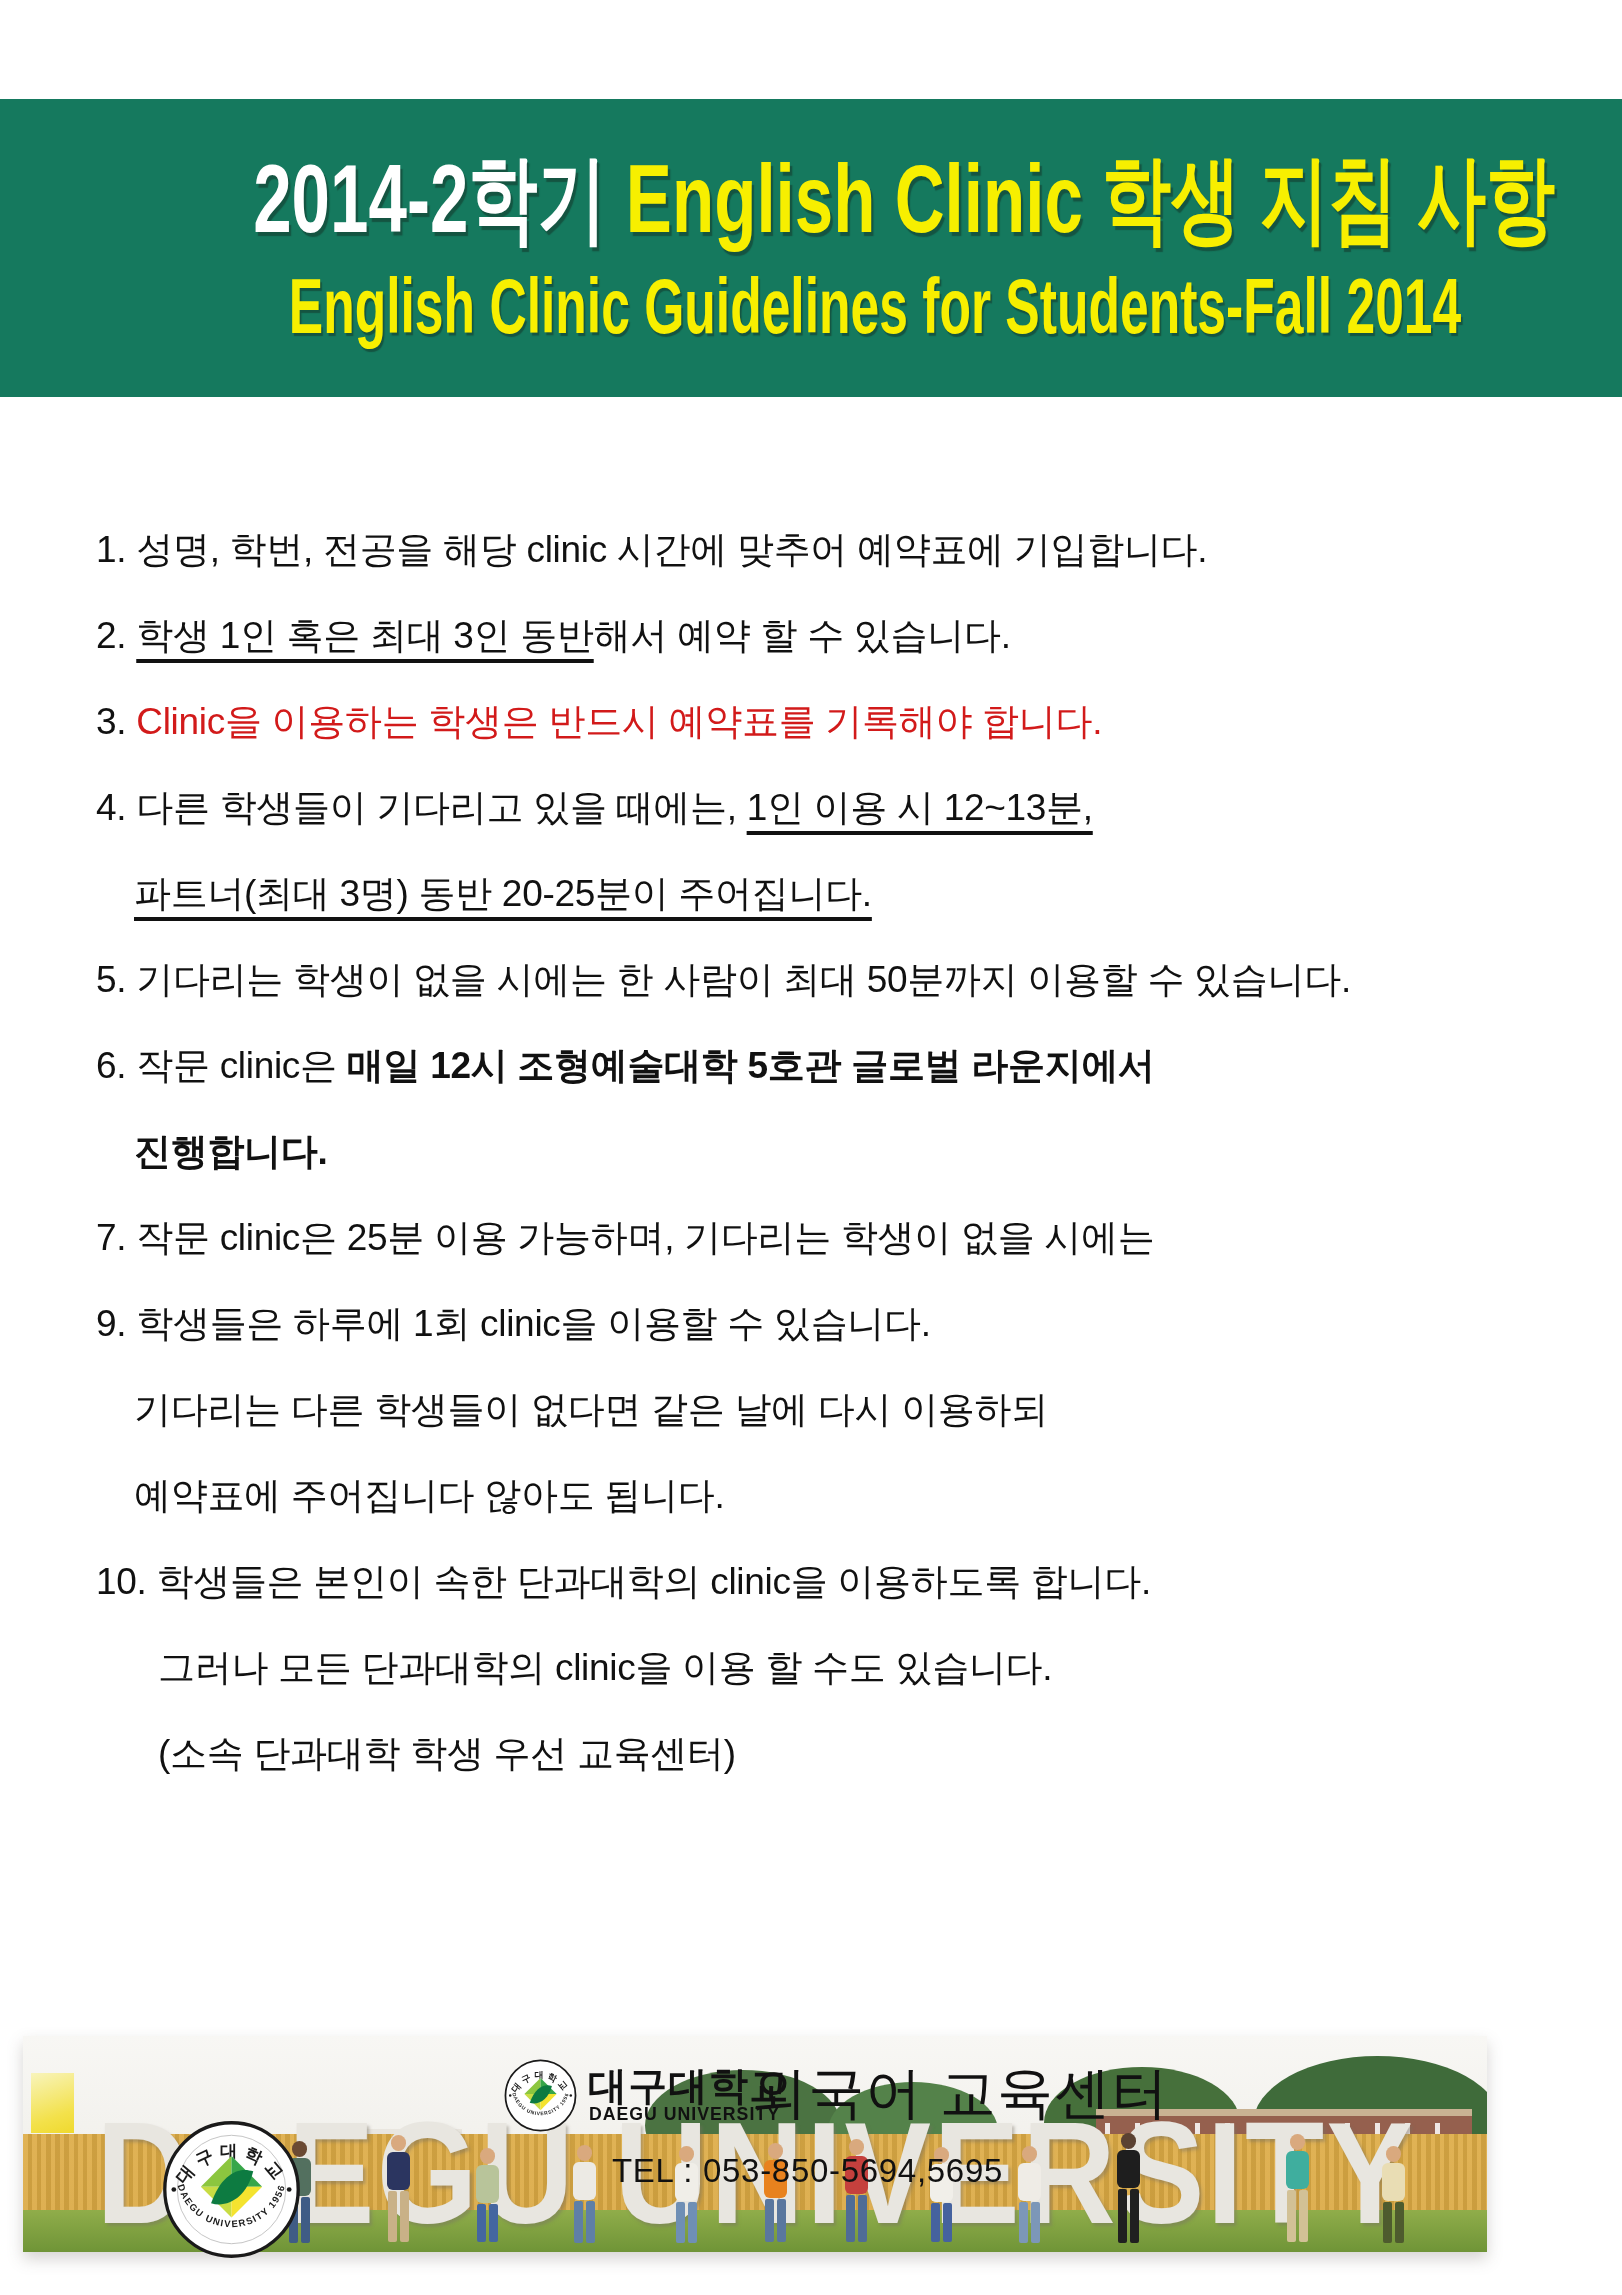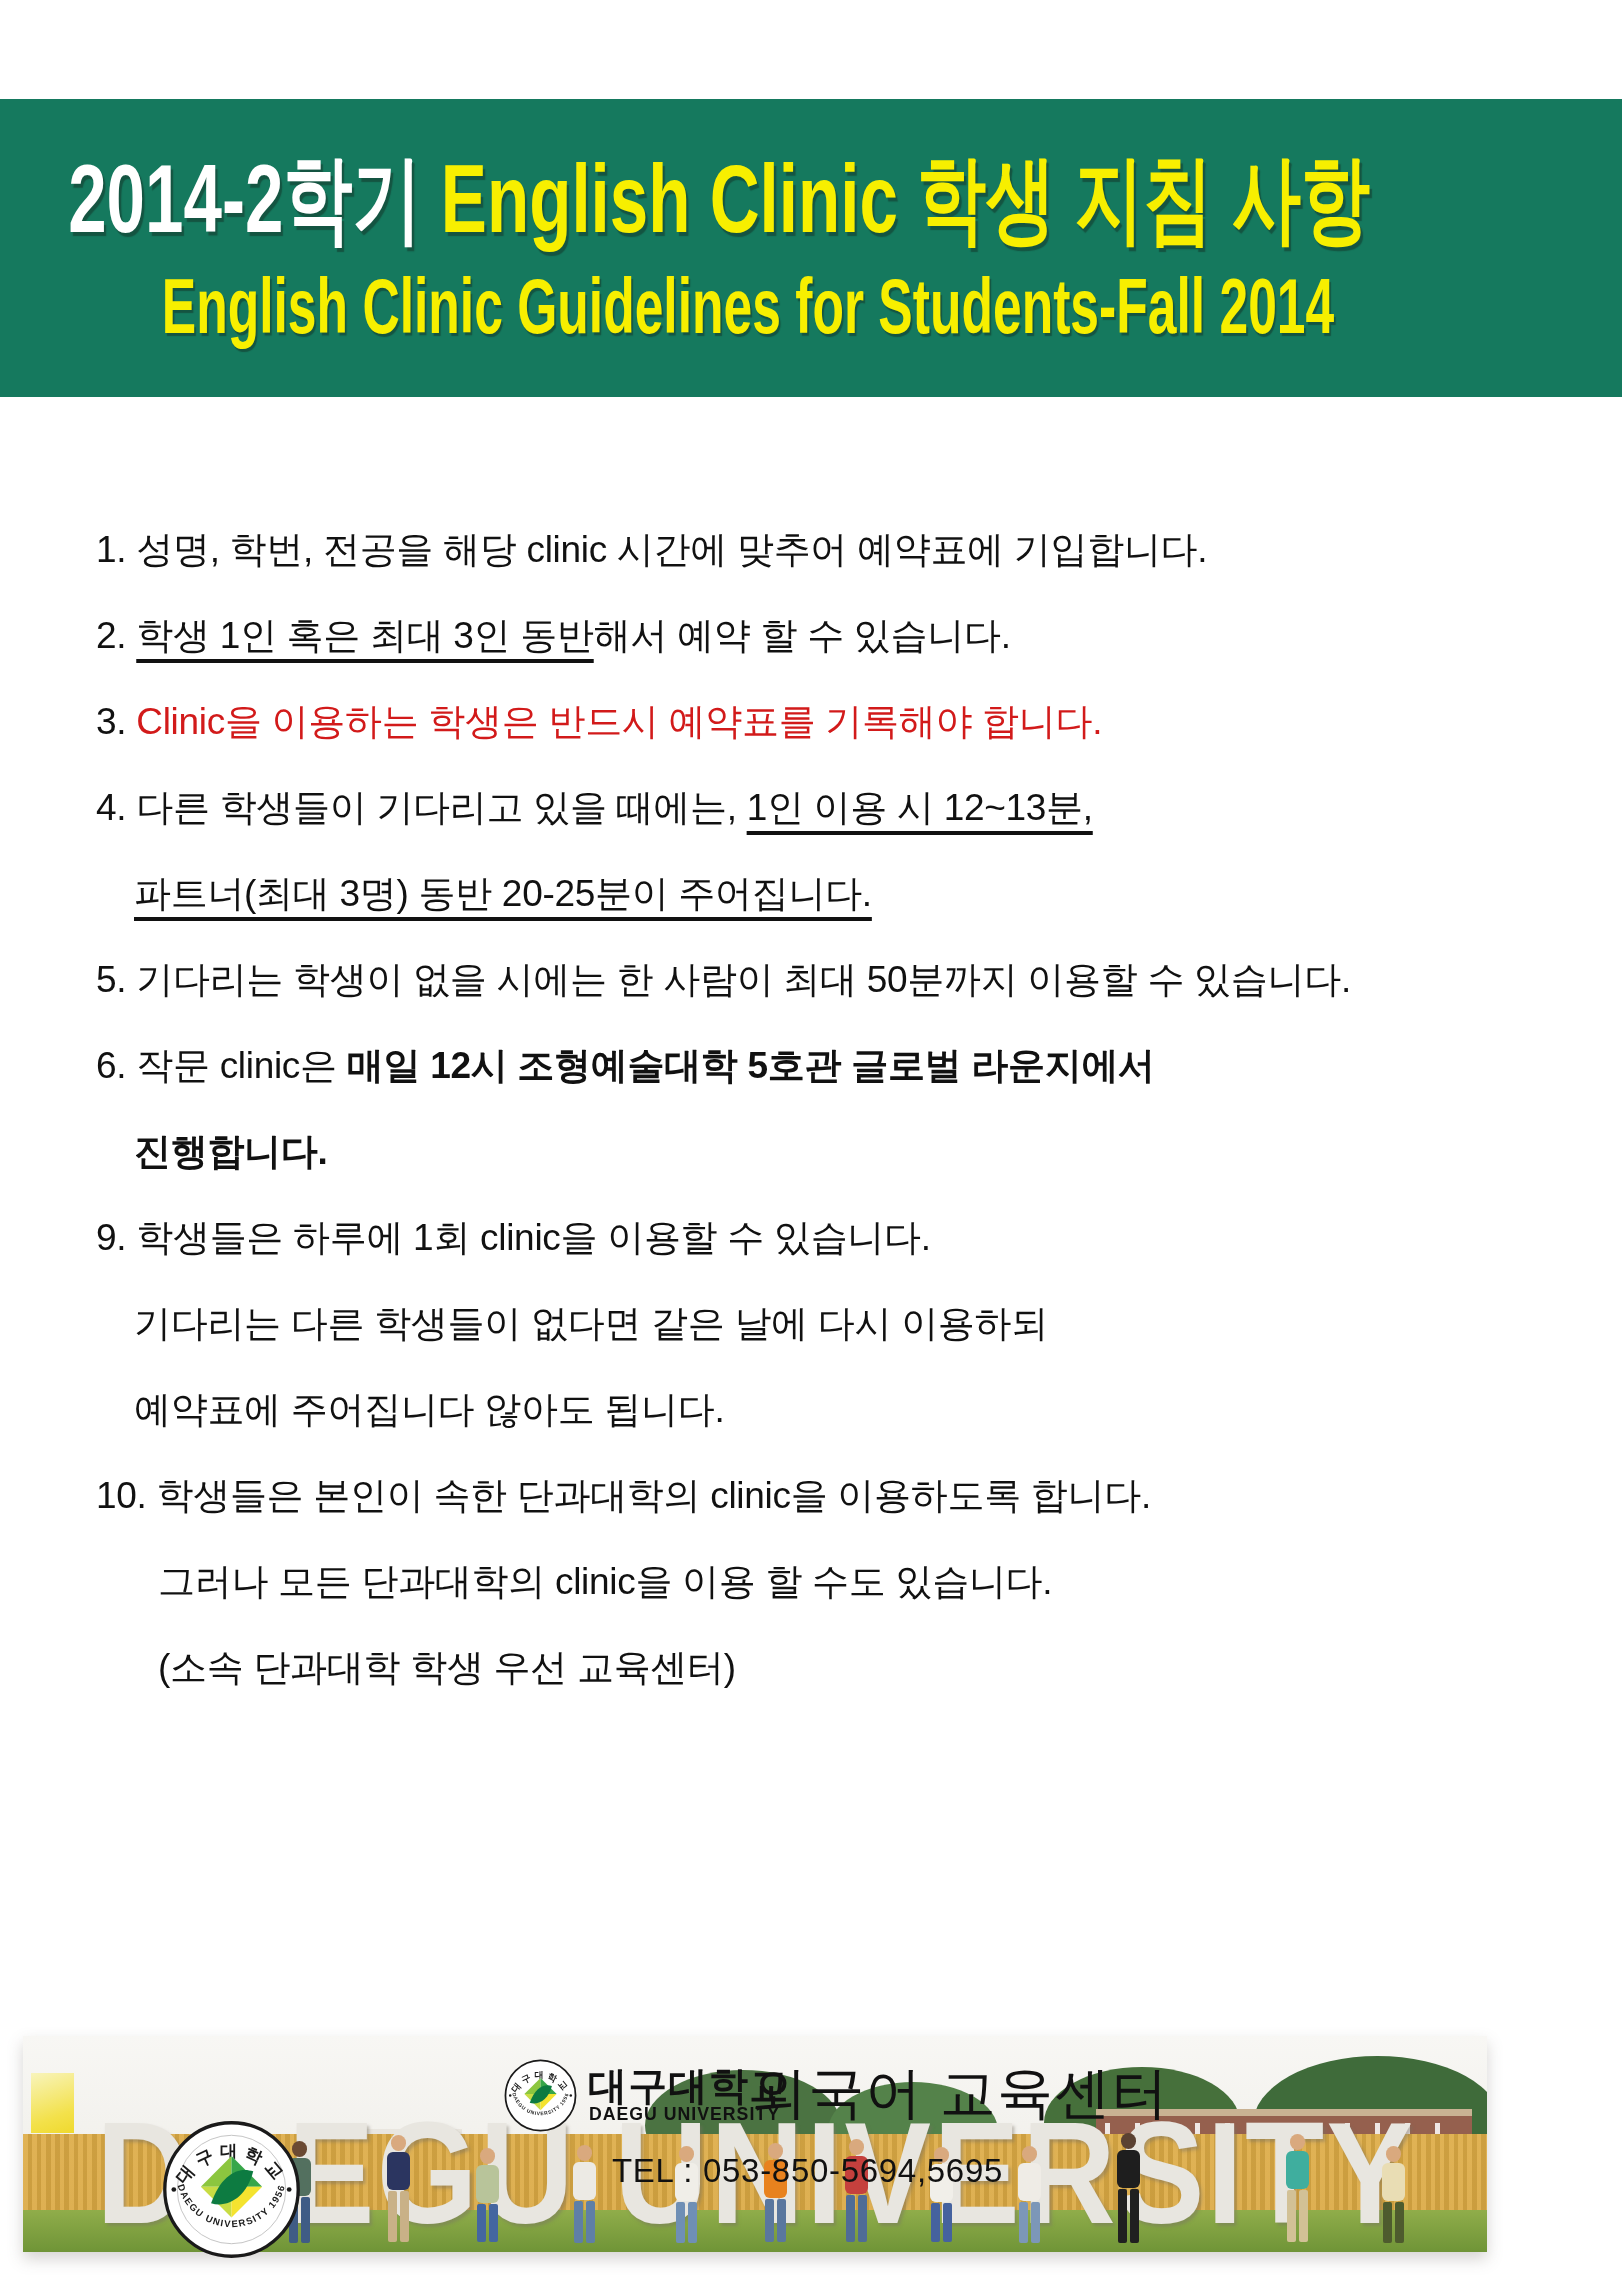--- a/index.html
+++ b/index.html
@@ -3,21 +3,21 @@
 <meta charset="utf-8">
 <style>
   html,body{margin:0;padding:0;background:#ffffff;}
   .page{
     position:relative;width:1623px;height:2295px;background:#ffffff;overflow:hidden;
     font-family:"Liberation Sans","DejaVu Sans",sans-serif;color:#111;
   }
   
   .banner{
     position:absolute;left:0;top:99px;width:1623px;height:298px;
-    display:flex;flex-direction:column;align-items:flex-end;justify-content:center;
+    display:flex;flex-direction:column;align-items:flex-start;justify-content:center;
   }
   .title-line{white-space:nowrap;font-weight:bold;line-height:1.05;}
   .title-line span{white-space:pre;}
   .l1{font-size:96px;transform:scaleX(.72);transform-origin:center;
       text-shadow:3.3px 3.9px 1.3px rgba(20,40,32,.45);margin-bottom:17px;}
   .l2{font-size:77px;transform:scaleX(.67);transform-origin:center;
       text-shadow:2.6px 3.3px 1.3px rgba(20,40,32,.45);}
   
   .guidelines{
     position:absolute;left:96px;top:507px;width:1498px;
@@ -77,20 +77,21 @@
 
   <main class="guidelines" id="guide-lines">
       <div class="g-line indent-0"><span class="seg-normal">1. </span><span class="seg-normal">성명, 학번, 전공을 해당 clinic 시간에 맞추어 예약표에 기입합니다.</span></div>
       <div class="g-line indent-0"><span class="seg-normal">2. </span><span class="seg-underline">학생 1인 혹은 최대 3인 동반</span><span class="seg-normal">해서 예약 할 수 있습니다.</span></div>
       <div class="g-line indent-0"><span class="seg-normal">3. </span><span class="seg-red" style="color: rgb(210, 26, 26);">Clinic을 이용하는 학생은 반드시 예약표를 기록해야 합니다.</span></div>
       <div class="g-line indent-0"><span class="seg-normal">4. </span><span class="seg-normal">다른 학생들이 기다리고 있을 때에는, </span><span class="seg-underline">1인 이용 시 12~13분,</span></div>
       <div class="g-line indent-1"><span class="seg-underline">파트너(최대 3명) 동반 20-25분이 주어집니다.</span></div>
       <div class="g-line indent-0"><span class="seg-normal">5. </span><span class="seg-normal">기다리는 학생이 없을 시에는 한 사람이 최대 50분까지 이용할 수 있습니다.</span></div>
       <div class="g-line indent-0"><span class="seg-normal">6. </span><span class="seg-normal">작문 clinic은 </span><span class="seg-bold">매일 12시 조형예술대학 5호관 글로벌 라운지에서</span></div>
       <div class="g-line indent-1"><span class="seg-bold">진행합니다.</span></div>
+      <div class="g-line indent-0"><span class="seg-normal">7. </span><span class="seg-normal">작문 clinic은 25분 이용 가능하며, 기다리는 학생이 없을 시에는</span></div>
       <div class="g-line indent-0"><span class="seg-normal">9. </span><span class="seg-normal">학생들은 하루에 1회 clinic을 이용할 수 있습니다.</span></div>
       <div class="g-line indent-1"><span class="seg-normal">기다리는 다른 학생들이 없다면 같은 날에 다시 이용하되</span></div>
       <div class="g-line indent-1"><span class="seg-normal">예약표에 주어집니다 않아도 됩니다.</span></div>
       <div class="g-line indent-0"><span class="seg-normal">10. </span><span class="seg-normal">학생들은 본인이 속한 단과대학의 clinic을 이용하도록 합니다.</span></div>
       <div class="g-line indent-2"><span class="seg-normal">그러나 모든 단과대학의 clinic을 이용 할 수도 있습니다.</span></div>
       <div class="g-line indent-2"><span class="seg-normal">(소속 단과대학 학생 우선 교육센터)</span></div>
     </main>
 
   <footer>
     <div class="yellow-square"></div>

